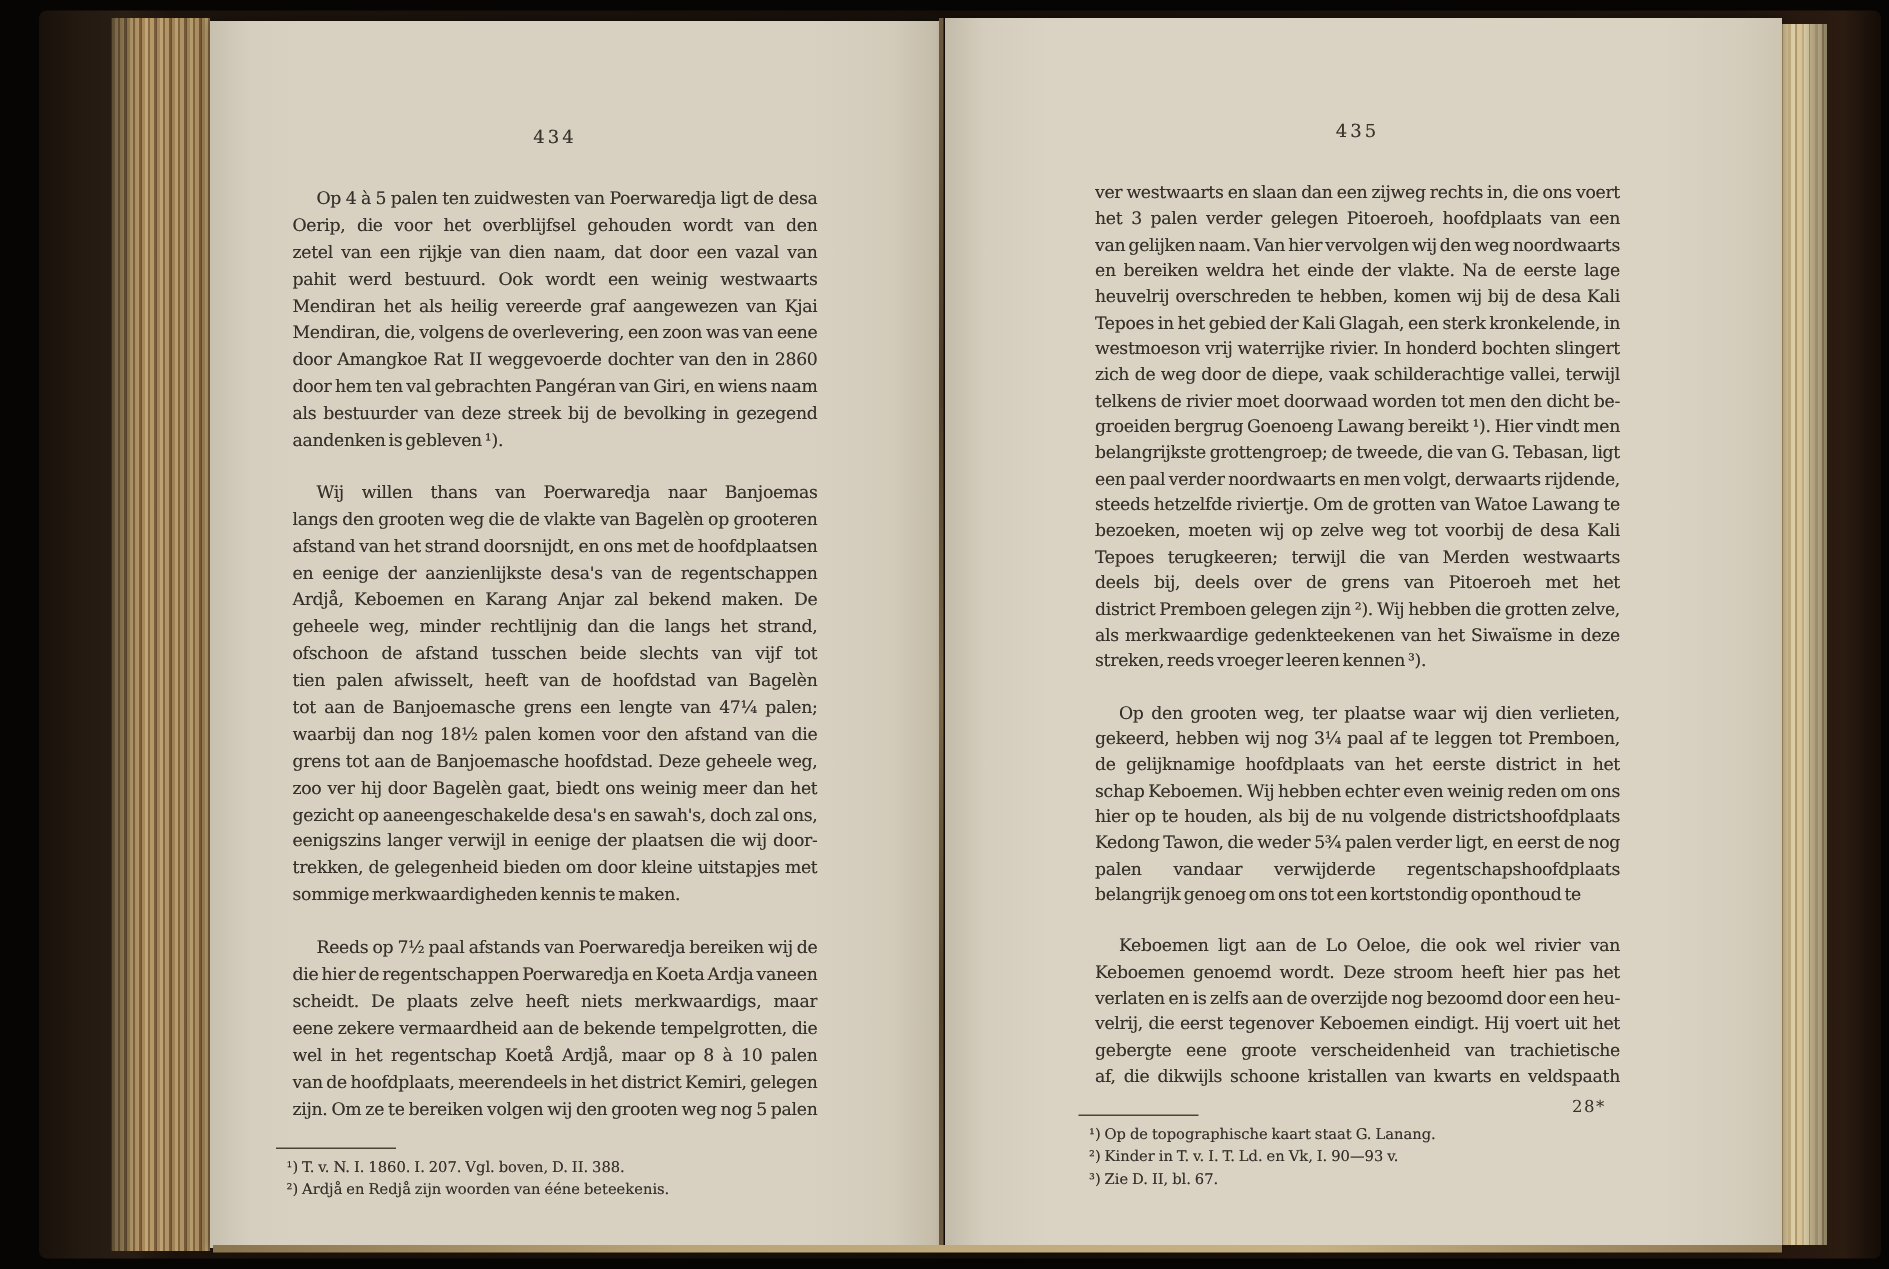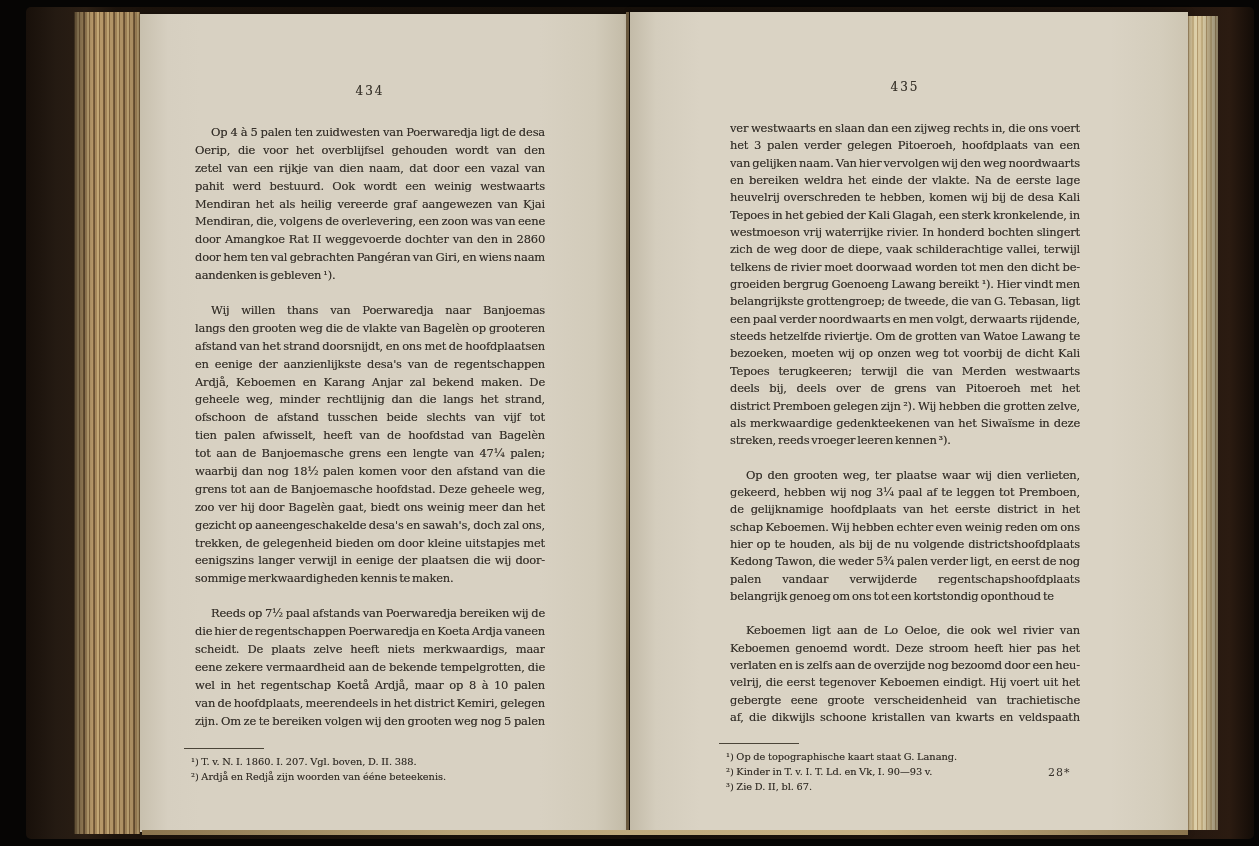--- a/index.html
+++ b/index.html
@@ -44,21 +44,21 @@
     color:#3a352c;margin-bottom:26px;}
   .para{margin:17px;}
   .pline{height:17.9px;line-height:17.9px;overflow:hidden;
     text-align:justify;text-align-last:justify;white-space:normal;}
   .page-text.right .pline{height:17.35px;line-height:17.35px;}
   .pline.indent{text-indent:16px;}
   .pline.endline{text-align:left;text-align-last:left;}
   .fnrule{width:80px;height:1px;background:#4a4438;margin:7px 0 5px 6px;}
   .fnotes{font-size:9.8px;letter-spacing:0;word-spacing:-0.5px;}
   .fnote{height:15px;line-height:15px;padding-left:13px;overflow:hidden;}
-  .sigmark{position:absolute;left:1048px;top:766px;font-size:11px;
+  .sigmark{position:absolute;left:1048px;top:731px;font-size:11px;
     color:#35302a;letter-spacing:1px;}
 </style>
 </head>
 <body>
 
 <div class="abs book-cover"></div>
 <div class="abs edge-left"></div>
 <div class="abs edge-right"></div>
 <div class="abs page page-left"></div>
 <div class="abs page page-right"></div>
@@ -70,38 +70,39 @@
   <div>
       <div class="para">
         <div class="pline indent">Op 4 à 5 palen ten zuidwesten van Poerwaredja ligt de desa Banjoe</div>
         <div class="pline">Oerip, die voor het overblijfsel gehouden wordt van den alouden</div>
         <div class="pline">zetel van een rijkje van dien naam, dat door een vazal van Madja-</div>
         <div class="pline">pahit werd bestuurd. Ook wordt een weinig westwaarts vandaar te</div>
         <div class="pline">Mendiran het als heilig vereerde graf aangewezen van Kjai Ageng</div>
         <div class="pline">Mendiran, die, volgens de overlevering, een zoon was van eene</div>
         <div class="pline">door Amangkoe Rat II weggevoerde dochter van den in 2860</div>
         <div class="pline">door hem ten val gebrachten Pangéran van Giri, en wiens naam</div>
+        <div class="pline">als bestuurder van deze streek bij de bevolking in gezegend</div>
         <div class="pline endline">aandenken is gebleven ¹).</div>
       </div>
       <div class="para">
         <div class="pline indent">Wij willen thans van Poerwaredja naar Banjoemas terugkeeren</div>
         <div class="pline">langs den grooten weg die de vlakte van Bagelèn op grooteren</div>
         <div class="pline">afstand van het strand doorsnijdt, en ons met de hoofdplaatsen</div>
         <div class="pline">en eenige der aanzienlijkste desa's van de regentschappen Koetå</div>
         <div class="pline">Ardjå, Keboemen en Karang Anjar zal bekend maken. De</div>
         <div class="pline">geheele weg, minder rechtlijnig dan die langs het strand,</div>
         <div class="pline">ofschoon de afstand tusschen beide slechts van vijf tot</div>
         <div class="pline">tien palen afwisselt, heeft van de hoofdstad van Bagelèn</div>
         <div class="pline">tot aan de Banjoemasche grens een lengte van 47¼ palen;</div>
         <div class="pline">waarbij dan nog 18½ palen komen voor den afstand van die</div>
         <div class="pline">grens tot aan de Banjoemasche hoofdstad. Deze geheele weg, voor</div>
         <div class="pline">zoo ver hij door Bagelèn gaat, biedt ons weinig meer dan het</div>
         <div class="pline">gezicht op aaneengeschakelde desa's en sawah's, doch zal ons, bij</div>
+        <div class="pline">eenigszins langer verwijl in eenige der plaatsen die wij door-</div>
         <div class="pline">trekken, de gelegenheid bieden om door kleine uitstapjes met</div>
-        <div class="pline">eenigszins langer verwijl in eenige der plaatsen die wij door-</div>
         <div class="pline endline">sommige merkwaardigheden kennis te maken.</div>
       </div>
       <div class="para">
         <div class="pline indent">Reeds op 7½ paal afstands van Poerwaredja bereiken wij de</div>
         <div class="pline">die hier de regentschappen Poerwaredja en Koeta Ardja vaneen</div>
         <div class="pline">scheidt. De plaats zelve heeft niets merkwaardigs, maar ontleent</div>
         <div class="pline">eene zekere vermaardheid aan de bekende tempelgrotten, die echter</div>
         <div class="pline">wel in het regentschap Koetå Ardjå, maar op 8 à 10 palen afstands</div>
         <div class="pline">van de hoofdplaats, meerendeels in het district Kemiri, gelegen</div>
         <div class="pline">zijn. Om ze te bereiken volgen wij den grooten weg nog 5 palen</div>
@@ -124,21 +125,21 @@
         <div class="pline">en bereiken weldra het einde der vlakte. Na de eerste lage</div>
         <div class="pline">heuvelrij overschreden te hebben, komen wij bij de desa Kali</div>
         <div class="pline">Tepoes in het gebied der Kali Glagah, een sterk kronkelende, in den</div>
         <div class="pline">westmoeson vrij waterrijke rivier. In honderd bochten slingert</div>
         <div class="pline">zich de weg door de diepe, vaak schilderachtige vallei, terwijl</div>
         <div class="pline">telkens de rivier moet doorwaad worden tot men den dicht be-</div>
         <div class="pline">groeiden bergrug Goenoeng Lawang bereikt ¹). Hier vindt men de</div>
         <div class="pline">belangrijkste grottengroep; de tweede, die van G. Tebasan, ligt</div>
         <div class="pline">een paal verder noordwaarts en men volgt, derwaarts rijdende,</div>
         <div class="pline">steeds hetzelfde riviertje. Om de grotten van Watoe Lawang te</div>
-        <div class="pline">bezoeken, moeten wij op onzen weg tot voorbij de dicht Kali</div>
+        <div class="pline">bezoeken, moeten wij op zelve weg tot voorbij de desa Kali</div>
         <div class="pline">Tepoes terugkeeren; terwijl die van Merden westwaarts vandaar,</div>
         <div class="pline">deels bij, deels over de grens van Pitoeroeh met het Keboemensche</div>
         <div class="pline">district Premboen gelegen zijn ²). Wij hebben die grotten zelve,</div>
         <div class="pline">als merkwaardige gedenkteekenen van het Siwaïsme in deze</div>
         <div class="pline endline">streken, reeds vroeger leeren kennen ³).</div>
       </div>
       <div class="para">
         <div class="pline indent">Op den grooten weg, ter plaatse waar wij dien verlieten, terug-</div>
         <div class="pline">gekeerd, hebben wij nog 3¼ paal af te leggen tot Premboen,</div>
         <div class="pline">de gelijknamige hoofdplaats van het eerste district in het regent-</div>

